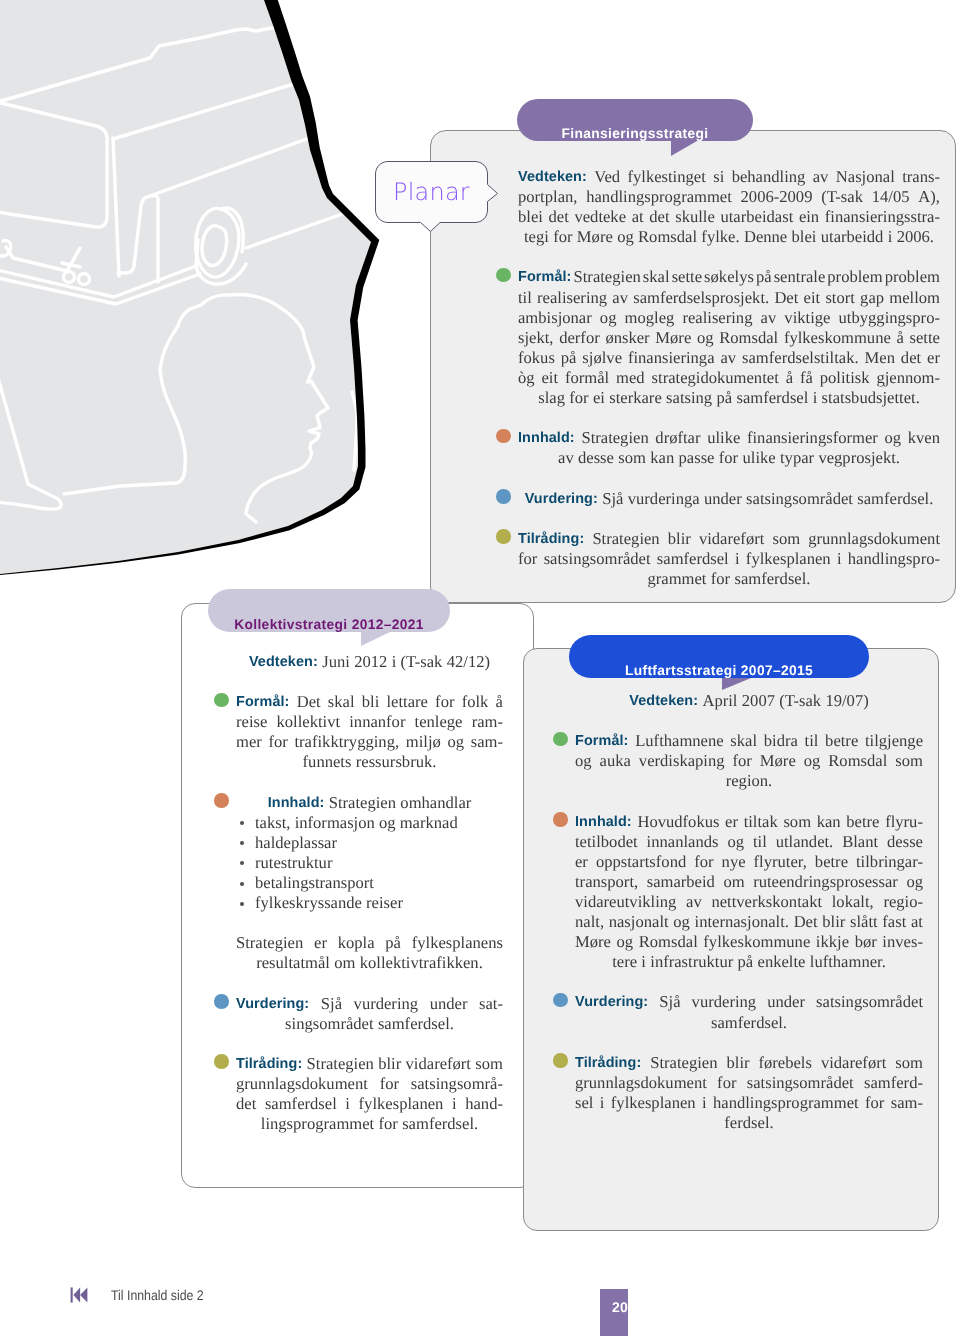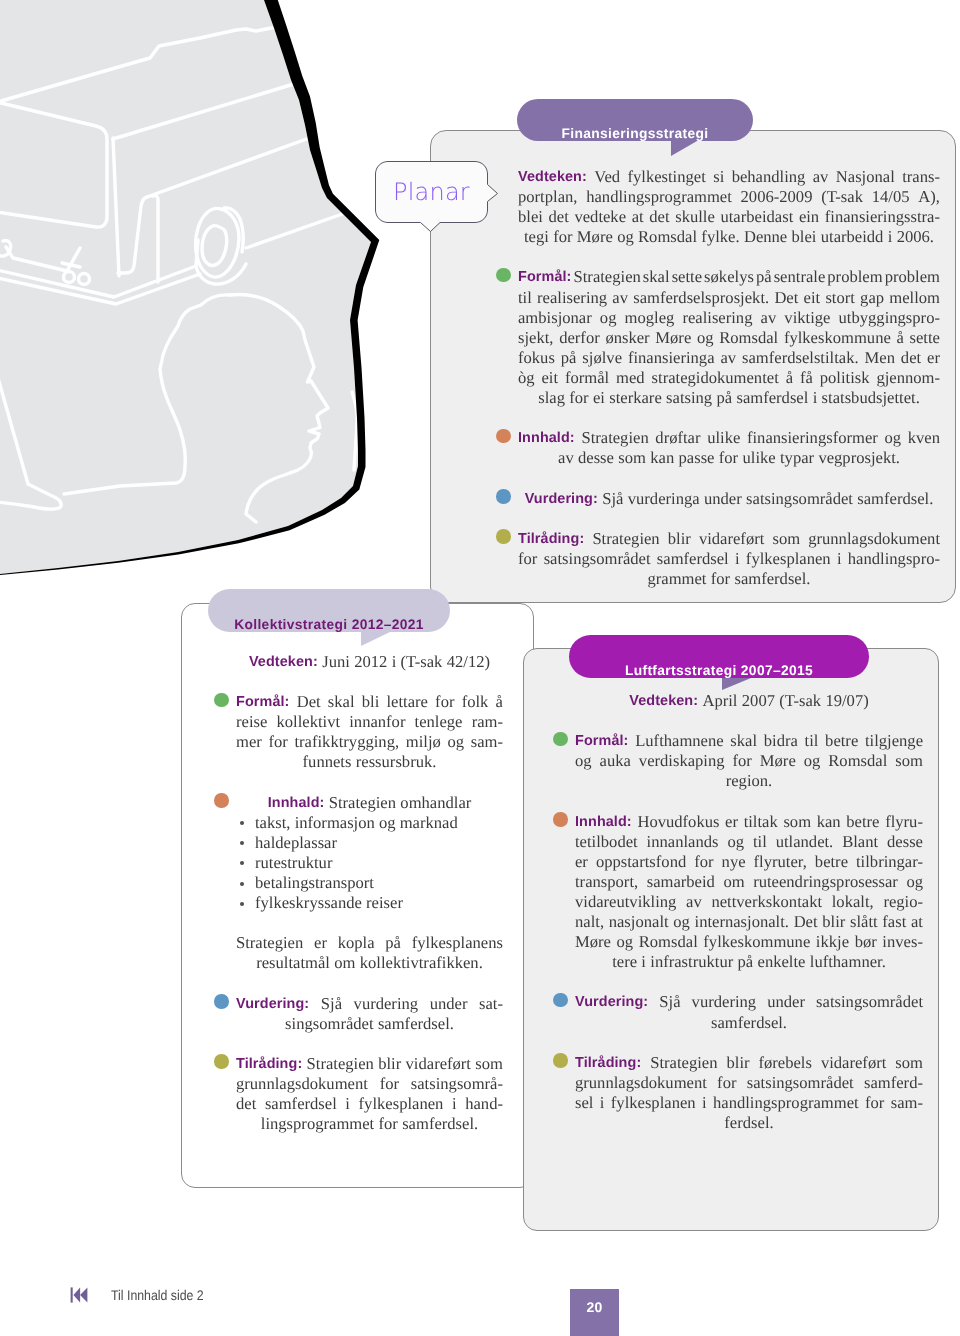--- a/index.html
+++ b/index.html
@@ -19,21 +19,21 @@
 
   
   .bubble{position:absolute;border-radius:22px;display:flex;align-items:flex-end;justify-content:center;
           font-family:"Liberation Sans",sans-serif;font-weight:bold;letter-spacing:.35px;}
   .bubble .tail{position:absolute;width:0;height:0;}
 
   #bub1{left:517px;top:99px;width:236px;height:42px;background:#8371a7;color:#ffffff;font-size:13.8px;}
   #bub1 .tail{left:154px;bottom:-15px;border-right:26px solid transparent;border-top:15px solid #8371a7;}
   #bub2{left:208px;top:589px;width:242px;height:43px;background:#ccc8dc;color:#701a75;font-size:13.8px;}
   #bub2 .tail{left:153px;bottom:-14px;border-right:29px solid transparent;border-top:14px solid #ccc8dc;}
-  #bub3{left:569px;top:635px;width:300px;height:43px;background:#a21caf;color:#ffffff;font-size:13.8px;}
+  #bub3{left:569px;top:635px;width:300px;height:43px;background:#1d4ed8;color:#ffffff;font-size:13.8px;}
   #bub3 .tail{left:153px;bottom:-12px;border-right:29px solid transparent;border-top:12px solid #8371a7;}
 
   
   #planar{position:absolute;left:374px;top:159.5px;width:126px;height:74px;}
   #planarshape{position:absolute;left:0;top:0;}
   #planartext{position:absolute;left:1px;top:1px;width:113px;height:62px;
               display:flex;align-items:center;justify-content:center;
               font-family:"DejaVu Sans",sans-serif;font-weight:300;font-size:24px;color:#8b5cf6;
               letter-spacing:.2px;}
 
@@ -41,21 +41,21 @@
   .body{position:absolute;color:#3c3c3c;font-family:"Liberation Serif",serif;
         font-size:16.6px;line-height:20.1px;}
   .entry{position:relative;margin-bottom:20.1px;}
   .entry:last-child{margin-bottom:0;}
   .ln{display:flex;justify-content:space-between;white-space:nowrap;height:20.1px;line-height:20.1px;}
   .ln.last{justify-content:center;}
   .ln .w{white-space:pre;}
   .ln.last .w + .w{margin-left:.26em;}
   .ln.last .lbl + .w{margin-left:.26em;}
   .ln .lbl{margin-right:0;}
-  .lbl{font-family:"Liberation Sans",sans-serif;font-weight:bold;color:#701a75;font-size:14.4px;
+  .lbl{font-family:"Liberation Sans",sans-serif;font-weight:bold;color:#0c4a6e;font-size:14.4px;
        white-space:pre;letter-spacing:.1px;line-height:20.1px;}
   .dot{position:absolute;width:14.5px;height:14.5px;border-radius:50%;left:-22px;top:0.5px;}
   .dot.green{background:#6ab563;}
   .dot.orange{background:#d4825a;}
   .dot.blue{background:#5d96c2;}
   .dot.olive{background:#b2ae4c;}
   ul.sub{margin:0;padding:0;list-style:none;}
   ul.sub li{position:relative;padding-left:19px;height:20.1px;line-height:20.1px;white-space:nowrap;}
   ul.sub li::before{content:"";position:absolute;left:4px;top:8.5px;width:4px;height:4px;
                     border-radius:50%;background:#4f4f4f;}
@@ -65,24 +65,24 @@
   #body3{left:575px;top:691px;width:348px;z-index:32;}
   #panel1{z-index:10;} #panel2{z-index:20;} #panel3{z-index:30;}
   #bub1{z-index:13;} #bub2{z-index:23;} #bub3{z-index:33;}
   #planar{z-index:40;}
 
   
   #footer{position:absolute;left:70px;top:1287px;display:flex;align-items:center;}
   #skipicon{display:block;}
   #footer .lbl2{font-family:"Liberation Sans",sans-serif;font-size:14px;color:#4a4a4a;
                 margin-left:23px;transform:scaleX(.88);transform-origin:left center;}
-  #pagebox{position:absolute;left:570px;top:1289px;width:49px;height:47px;background:#8371a7;
+  #pagebox{position:absolute;left:600px;top:1289px;width:28px;height:47px;background:#8371a7;
            color:#fff;font-family:"Liberation Sans",sans-serif;font-weight:bold;font-size:14px;
            letter-spacing:.2px;
-           display:flex;align-items:flex-start;justify-content:center;padding-top:10px;box-sizing:border-box;}
+           display:flex;align-items:flex-start;justify-content:flex-end;padding-top:10px;box-sizing:border-box;}
 </style>
 </head>
 <body>
 
 <div class="page">
 
   <svg id="bgart" viewBox="0 0 400 600" aria-hidden="true">
     <defs>
       <path id="blobpath" d="M -40 -20 L 258.0 -20.0 L 264.0 0.0 L 274.0 28.0 L 283.0 55.0 L 291.0 80.0 L 299.0 100.0 L 305.0 125.0 L 310.0 150.0 L 317.0 172.0 L 322.0 188.0 L 327.0 198.0 L 371.0 242.0 L 356.0 285.0 L 350.0 320.0 L 354.0 368.0 L 357.0 418.0 L 358.0 450.0 L 358.0 466.0 L 353.0 486.0 L 341.0 498.0 L 322.0 510.0 L 288.0 526.0 L 238.0 540.0 L 178.0 552.0 L 118.0 561.0 L 58.0 568.0 L 0.0 574.0 L -40.0 577.0 L -40 580 Z"></path>
       <clipPath id="blobclip">

